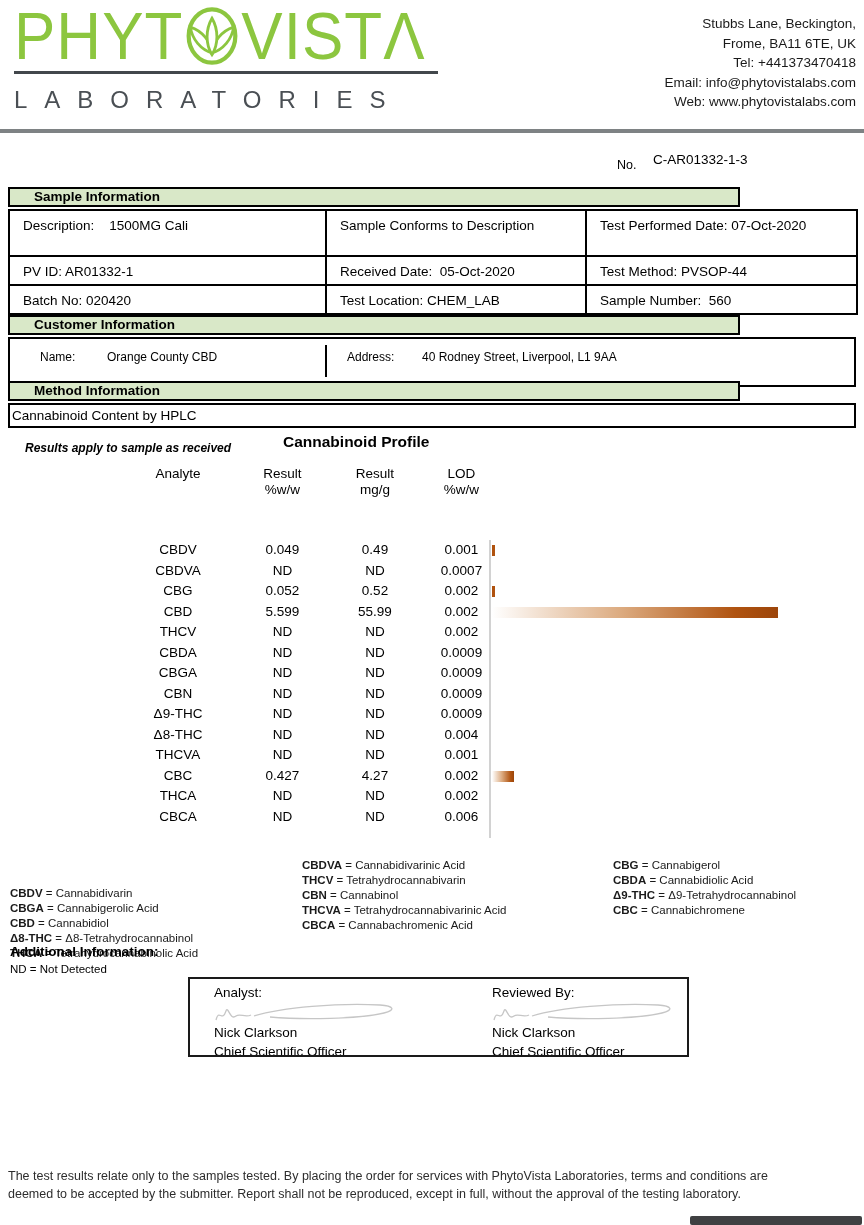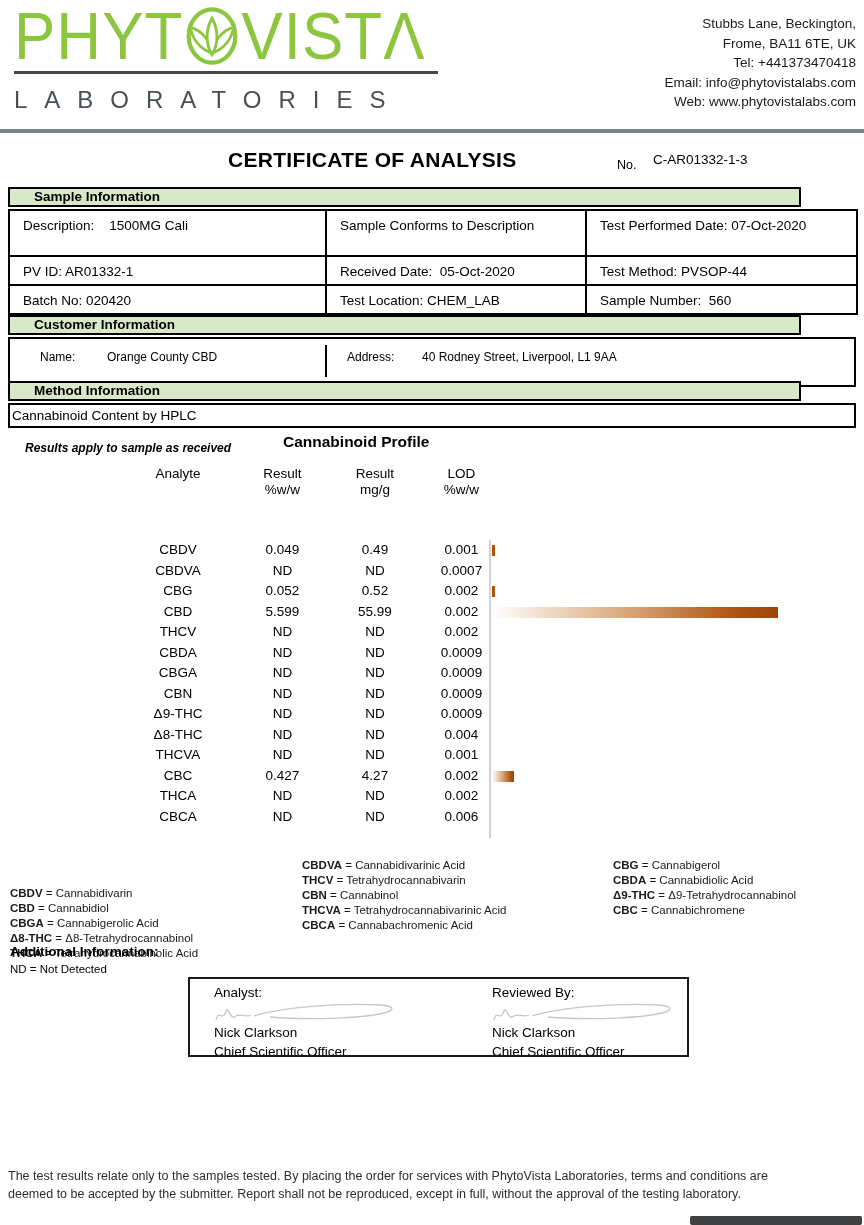--- a/index.html
+++ b/index.html
@@ -17,21 +17,21 @@
   .contact-block{position:absolute;right:8px;top:14px;text-align:right;font-size:13.5px;
                  line-height:19.5px;color:#1a1a1a;}
   .header-rule{position:absolute;left:0;top:129px;width:864px;height:4px;background:#7e8284;}
 
   
   .coa-title{position:absolute;left:228px;top:148px;font-size:21px;font-weight:bold;letter-spacing:.3px;}
   .no-label{position:absolute;left:617px;top:158px;font-size:12.5px;}
   .cert-no{position:absolute;left:653px;top:152px;font-size:13.5px;}
 
   
-  .gbar{box-sizing:border-box;width:793px;height:20px;background:#d9e8c8;border:2px solid #000;
+  .gbar{box-sizing:border-box;width:732px;height:20px;background:#d9e8c8;border:2px solid #000;
         font-size:13.5px;font-weight:bold;line-height:16px;padding-left:24px;}
   .sample-section{position:absolute;left:8px;top:187px;width:848px;}
   .sample-table{border-collapse:collapse;width:848px;margin-top:2px;table-layout:fixed;}
   .sample-table td{border:2px solid #000;font-size:13.5px;vertical-align:top;
                    padding:7px 4px 4px 13px;white-space:pre-wrap;overflow:hidden;}
   .sample-table col.c1{width:317px;} .sample-table col.c2{width:260px;} .sample-table col.c3{width:271px;}
   .sample-table tr.tall td{height:33px;} .sample-table tr.short td{height:16px;}
 
   .customer-section{position:absolute;left:8px;top:315px;width:848px;}
   .customer-row{box-sizing:border-box;position:relative;margin-top:2px;width:848px;height:50px;
@@ -105,21 +105,20 @@
 
   <div class="contact-block">
       <div class="contact-line">Stubbs Lane, Beckington,</div>
       <div class="contact-line">Frome, BA11 6TE, UK</div>
       <div class="contact-line">Tel: +441373470418</div>
       <div class="contact-line">Email: info@phytovistalabs.com</div>
       <div class="contact-line">Web: www.phytovistalabs.com</div>
     </div>
   <div class="header-rule"></div>
 
-  <div class="coa-title">CERTIFICATE OF ANALYSIS</div>
   <div class="no-label">No.</div>
   <div class="cert-no">C-AR01332-1-3</div>
 
   <div class="sample-section">
     <div class="gbar">Sample Information</div>
     <table class="sample-table">
       <colgroup>
           <col class="c1">
           <col class="c2">
           <col class="c3">
@@ -267,22 +266,22 @@
       <div class="prow">
         <span class="pc c-an">CBCA</span>
         <span class="pc c-r1">ND</span>
         <span class="pc c-r2">ND</span>
         <span class="pc c-lod">0.006</span>
       </div>
     </div>
 
   <div class="abbr-col a1">
       <div class="abbr-line"><b>CBDV</b><span> = Cannabidivarin</span></div>
+      <div class="abbr-line"><b>CBGA</b><span> = Cannabigerolic Acid</span></div>
       <div class="abbr-line"><b>CBD</b><span> = Cannabidiol</span></div>
-      <div class="abbr-line"><b>CBGA</b><span> = Cannabigerolic Acid</span></div>
       <div class="abbr-line"><b>Δ8-THC</b><span> = Δ8-Tetrahydrocannabinol</span></div>
       <div class="abbr-line"><b>THCA</b><span> = Tetrahydrocannabinolic Acid</span></div>
     </div>
   <div class="abbr-col a2">
       <div class="abbr-line"><b>CBDVA</b><span> = Cannabidivarinic Acid</span></div>
       <div class="abbr-line"><b>THCV</b><span> = Tetrahydrocannabivarin</span></div>
       <div class="abbr-line"><b>CBN</b><span> = Cannabinol</span></div>
       <div class="abbr-line"><b>THCVA</b><span> = Tetrahydrocannabivarinic Acid</span></div>
       <div class="abbr-line"><b>CBCA</b><span> = Cannabachromenic Acid</span></div>
     </div>

